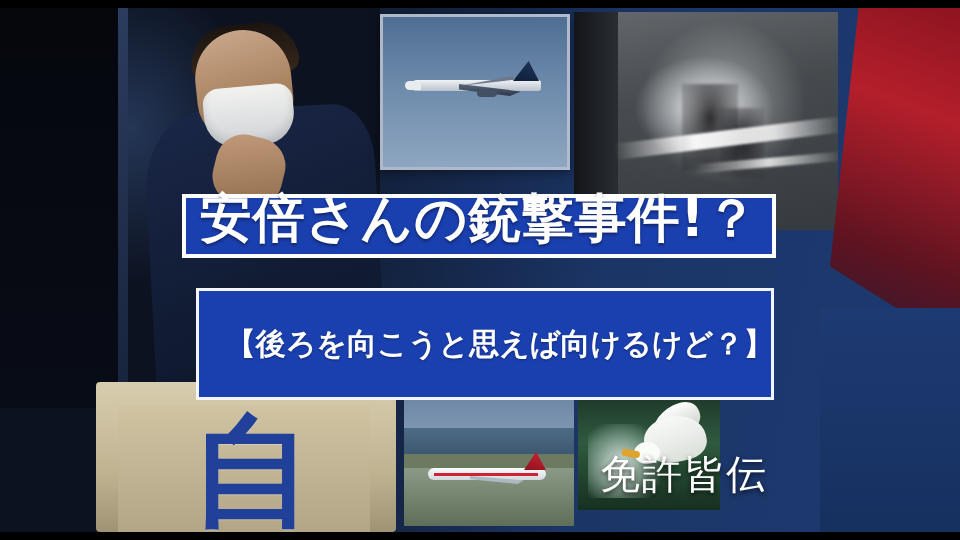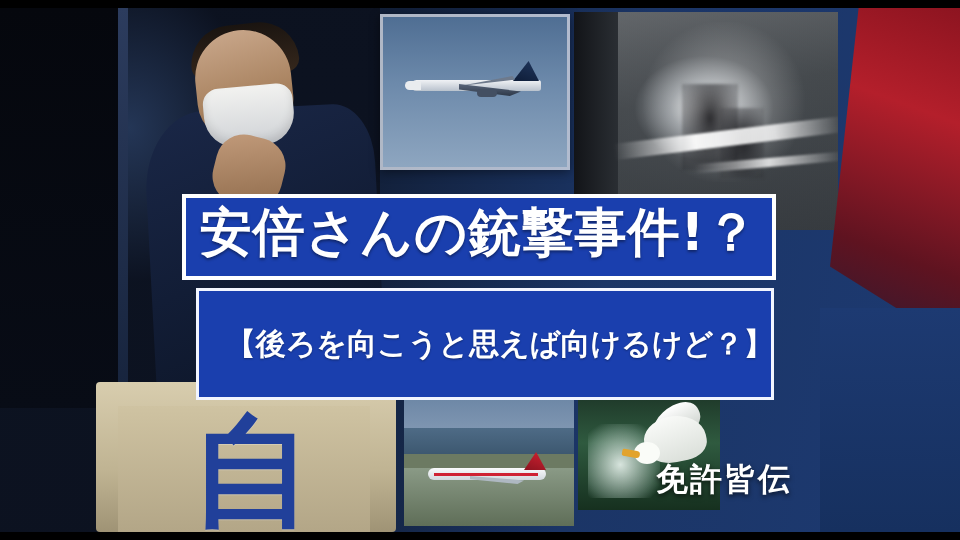--- a/index.html
+++ b/index.html
@@ -239,24 +239,24 @@
     background:#fafcf8; border-radius:50%;
   }
   .bird-beak {
     position:absolute; left:44px; top:52px; width:18px; height:7px;
     background:#e2a32c; border-radius: 3px 6px 6px 3px; transform: rotate(10deg);
   }
 
   
   .title-main {
     position: absolute; left: 182px; top: 186px;
-    width: 594px; height: 86px;
+    width: 594px; height: 64px;
     background: #1a3fae;
     border: 4px solid #ffffff;
-    display: flex; align-items: flex-start; justify-content: center;
+    display: flex; align-items: flex-end; justify-content: center;
     z-index: 40;
   }
   .title-main span {
     color: #ffffff;
     font-family: "DejaVu Sans", sans-serif;
     font-weight: 700;
     font-size: 52px;
     letter-spacing: 1px;
     white-space: nowrap;
     text-shadow: 0 2px 3px rgba(0,0,0,.4);
@@ -274,25 +274,25 @@
   }
   .subtitle-box .line {
     color: #ffffff;
     font-family: "DejaVu Sans", sans-serif;
     font-weight: 700;
     font-size: 30px;
     white-space: nowrap;
     text-shadow: 0 1px 2px rgba(0,0,0,.35);
   }
   .corner-text {
-    position: absolute; right: 168px; bottom: 30px;
+    position: absolute; right: 192px; bottom: 30px;
     color: #ffffff;
     font-family: "DejaVu Sans", sans-serif;
-    font-weight: 700;
-    font-size: 32px;
+    font-weight: 400;
+    font-size: 40px;
     letter-spacing: 2px;
     text-shadow: 0 2px 5px rgba(0,0,0,.7);
     z-index: 45;
   }
 </style>
 </head>
 <body>
 
 <div id="stage">
 

